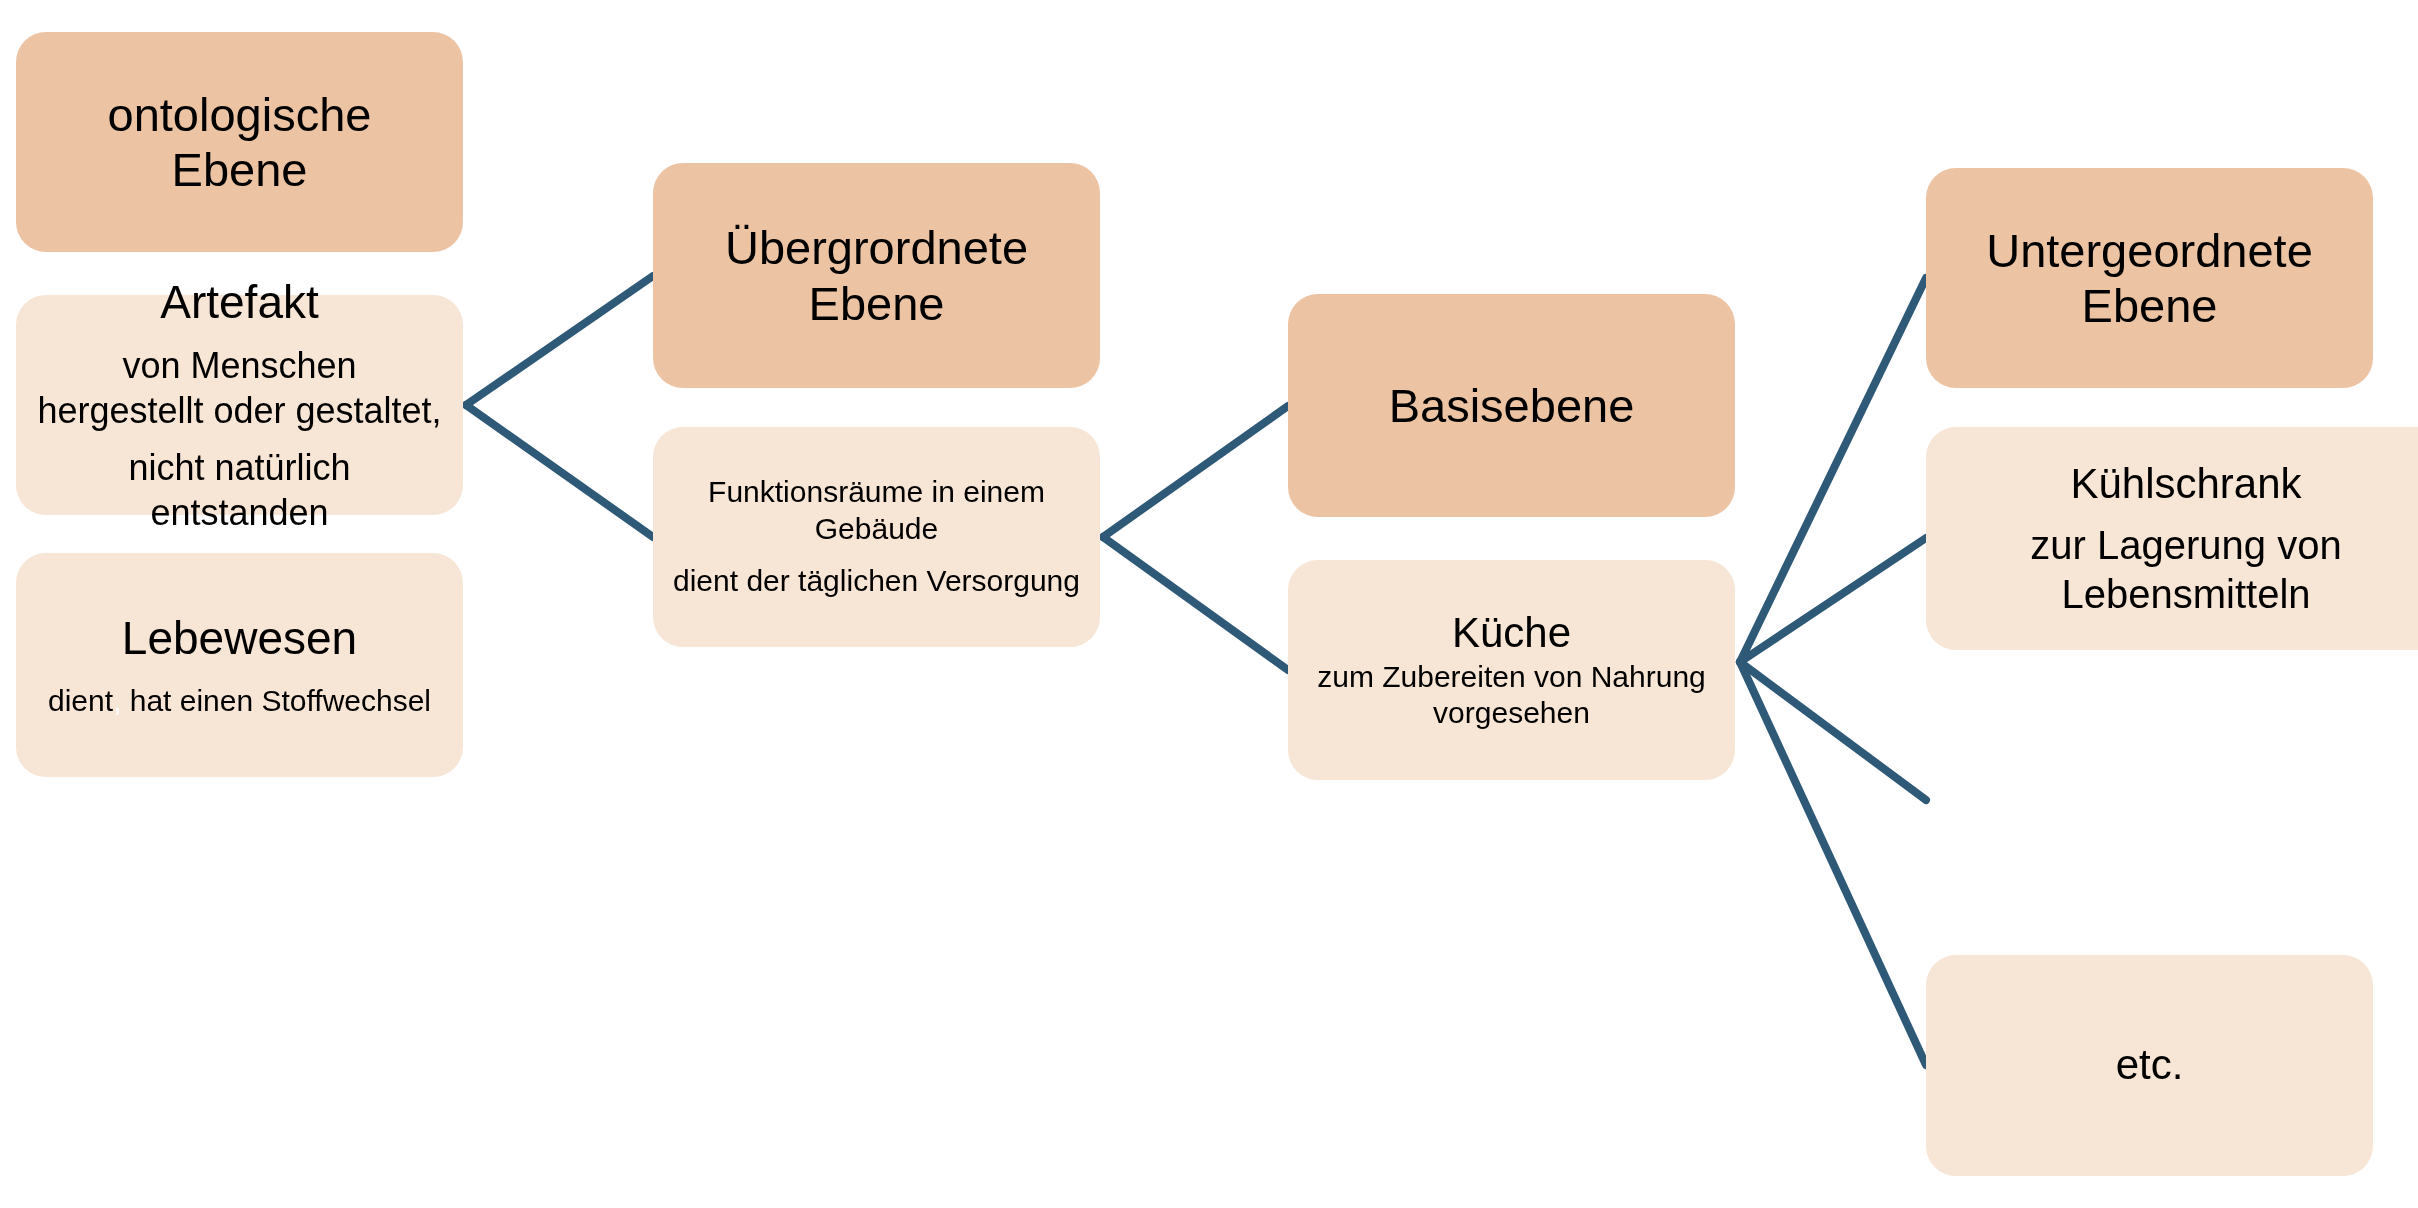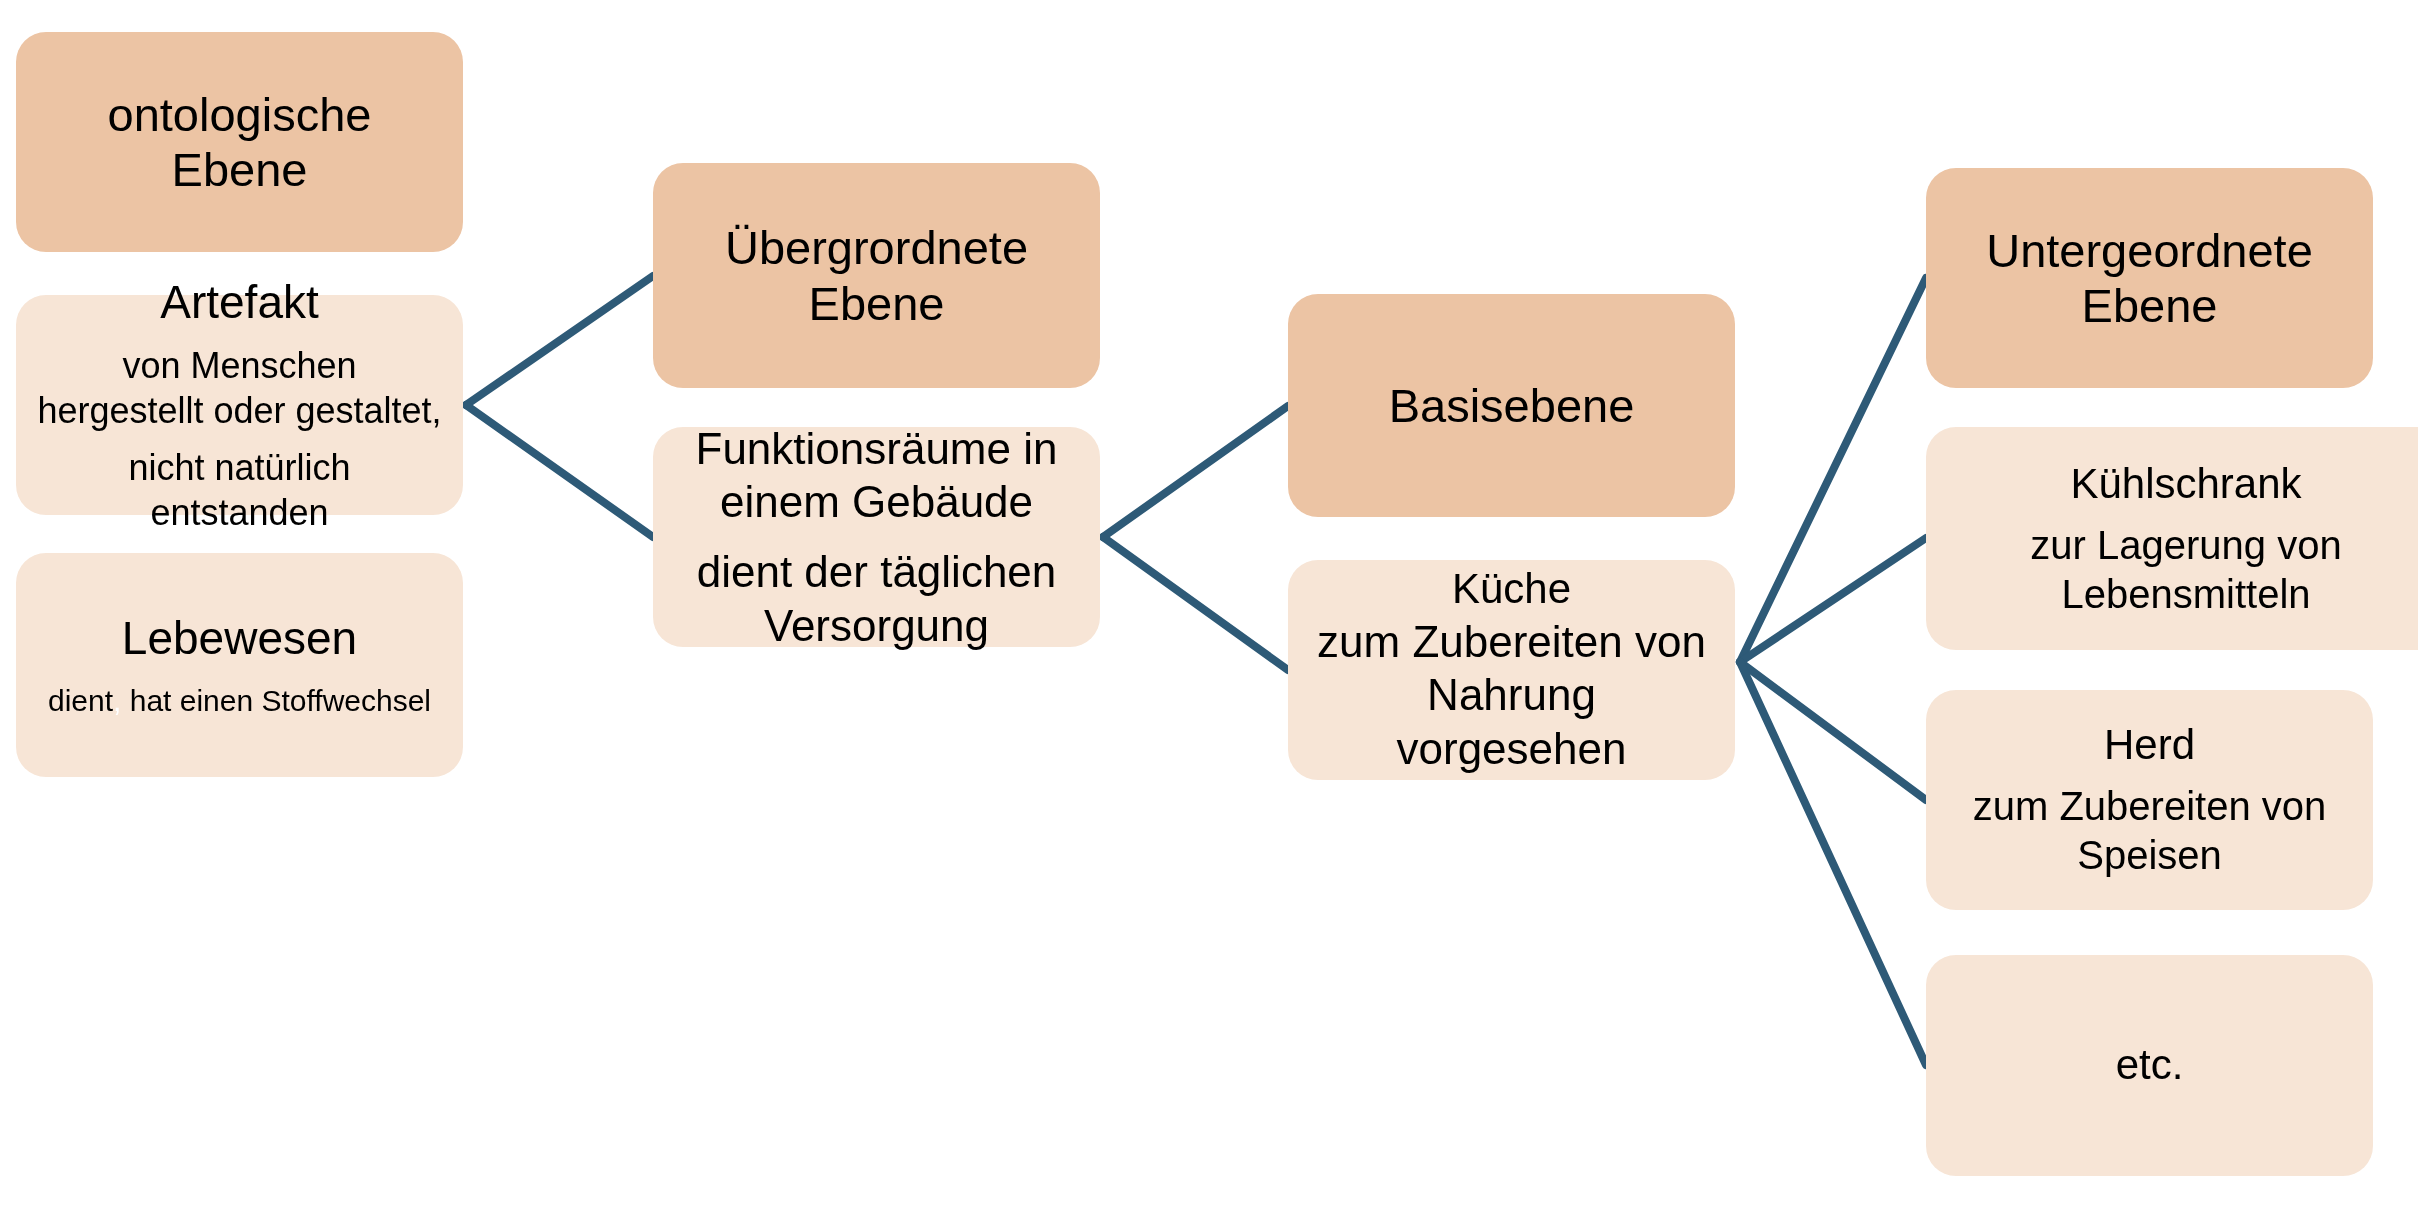--- a/index.html
+++ b/index.html
@@ -46,21 +46,21 @@
   .b6  { left: 1288px; top: 294px;  width: 447px; height: 223px; }
   .b7  { left: 1288px; top: 560px;  width: 447px; height: 220px; }
   .b8  { left: 1926px; top: 168px;  width: 447px; height: 220px; }
   .b9  { left: 1926px; top: 427px;  width: 520px; height: 223px; }
   .b10 { left: 1926px; top: 690px;  width: 447px; height: 220px; }
   .b11 { left: 1926px; top: 955px;  width: 447px; height: 221px; }
 
   .lvl-title { font-size: 47px; line-height: 1.18; }
   .title46   { font-size: 46px; line-height: 1.2; }
   .title42   { font-size: 42px; line-height: 1.2; }
-  .body41    { font-size: 44px; line-height: 1.22; }
+  .body41    { font-size: 30px; line-height: 1.22; }
   .body40    { font-size: 40px; line-height: 1.22; }
   .body30    { font-size: 30px; line-height: 1.25; }
   .body29    { font-size: 36px; line-height: 1.25; }
 
   .gap12 { row-gap: 12px; }
   .gap16 { row-gap: 16px; }
   .gap10 { }
 
   .comma-muted { color: #ffffff; }
 </style>
@@ -115,22 +115,18 @@
 
   <div class="node dark b8">
     <div class="lvl-title">Untergeordnete Ebene</div>
   </div>
 
   <div class="node light b9 gap12">
     <div class="title42">Kühlschrank</div>
     <div class="body40">zur Lagerung von Lebensmitteln</div>
   </div>
 
-  <div class="node light b10 gap12">
-    <div class="title42">Herd</div>
-    <div class="body40">zum Zubereiten von Speisen</div>
-  </div>
 
   <div class="node light b11">
     <div class="title42">etc.</div>
   </div>
 
 </div>
 
 </body></html>

